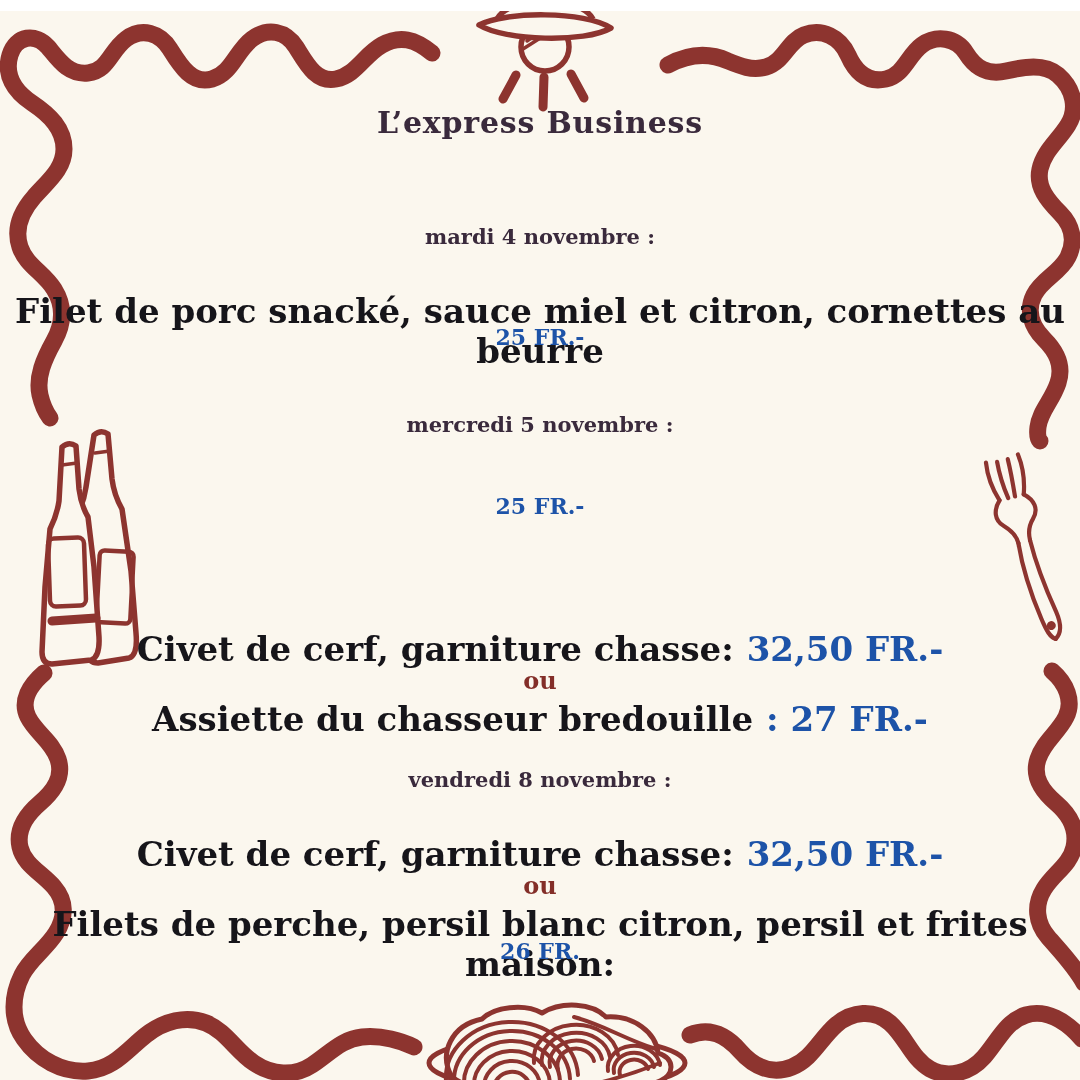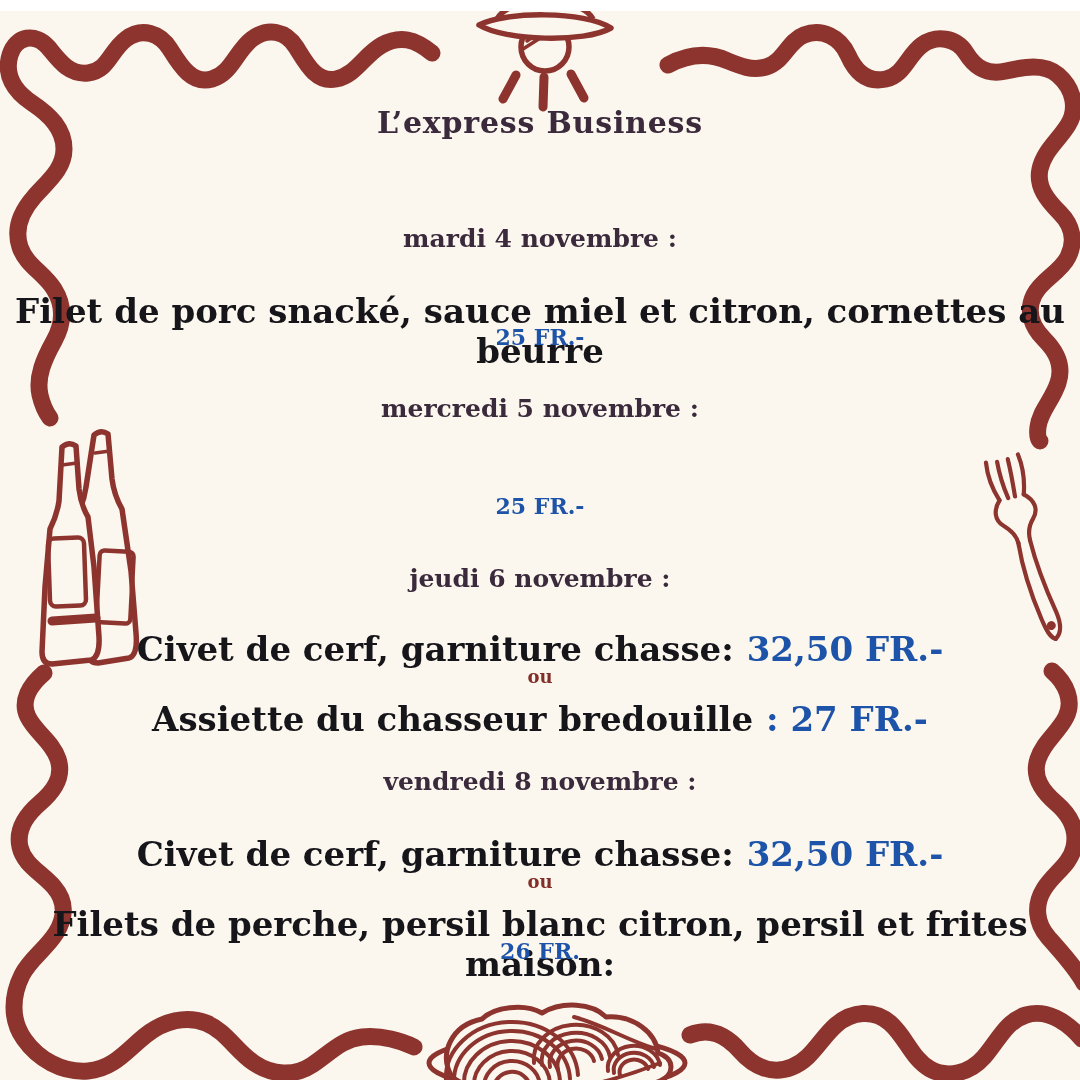--- a/index.html
+++ b/index.html
@@ -17,26 +17,26 @@
     font-family:"DejaVu Serif", serif;
     margin-top:11px;
   }
   .decor-svg{position:absolute;inset:0;width:1080px;height:1080px;}
   .ink{stroke:var(--accent_red);fill:none;}
   .ink-fill{stroke:var(--accent_red);fill:var(--bg_cream);}
   .dot{fill:var(--accent_red);stroke:none;}
   .line{position:absolute;left:0;right:0;text-align:center;font-weight:700;margin:0;}
   .title1{font-size:30px;color:var(--title_plum);letter-spacing:.8px;}
   .title2{font-size:34px;color:var(--title_plum);letter-spacing:.8px;}
-  .day{font-size:25px;color:var(--title_plum);}
+  .day{font-size:21px;color:var(--title_plum);}
   .dish{font-size:34px;color:var(--text_black);}
   .price-line{font-size:22px;color:var(--price_blue);}
   .price{color:var(--price_blue);}
   .gap{margin-left:.38em;}
-  .ou{font-size:18px;color:var(--ou_maroon);}
+  .ou{font-size:24px;color:var(--ou_maroon);}
 </style>
 </head>
 <body>
 
 <div class="canvas">
 
   <svg class="decor-svg" viewBox="0 0 1080 1080" aria-hidden="true">
 
     <g class="ink" stroke-width="17" stroke-linecap="round">
       <path d="M 432 42 C 415 28 400 24 382 34 C 364 44 356 64 336 68 C 316 72 306 52 296 36 C 286 20 268 16 252 28 C 236 40 232 62 212 68 C 192 74 180 54 170 38 C 160 22 142 16 126 28 C 110 40 108 60 88 62 C 68 64 58 48 48 36 C 36 22 16 24 10 44 C 4 64 14 80 32 92 C 50 104 64 118 64 138 C 64 158 48 170 34 186 C 20 202 14 218 20 236 C 26 254 44 262 54 278 C 64 294 64 312 54 330 C 44 348 36 366 40 384 C 43 397 47 403 50 407"></path>
@@ -105,24 +105,23 @@
       </g>
     </g>
   </svg>
 
   <p class="line title1" style="top:94px">L’express Business</p>
 
   <p class="line day" style="top:213px">mardi 4 novembre :</p>
   <p class="line dish" style="top:280px">Filet de porc snacké, sauce miel et citron, cornettes au beurre</p>
   <p class="line price-line" style="top:313px">25 FR.-</p>
 
-  <p class="line day" style="top:383px">mercredi 5 novembre :</p>
+  <p class="line day" style="top:401px">mercredi 5 novembre :</p>
   <p class="line price-line" style="top:482px">25 FR.-</p>
 
-  <p class="line day" style="top:553px">jeudi 6 novembre :</p>
   <p class="line dish" style="top:618px">
     <span>Civet de cerf, garniture chasse:</span><span class="price gap">32,50 FR.-</span>
   </p>
   <p class="line ou" style="top:655px">ou</p>
   <p class="line dish" style="top:688px">
     <span>Assiette du chasseur bredouille</span><span class="price gap">: 27 FR.-</span>
   </p>
 
   <p class="line day" style="top:756px">vendredi 8 novembre :</p>
   <p class="line dish" style="top:823px">

